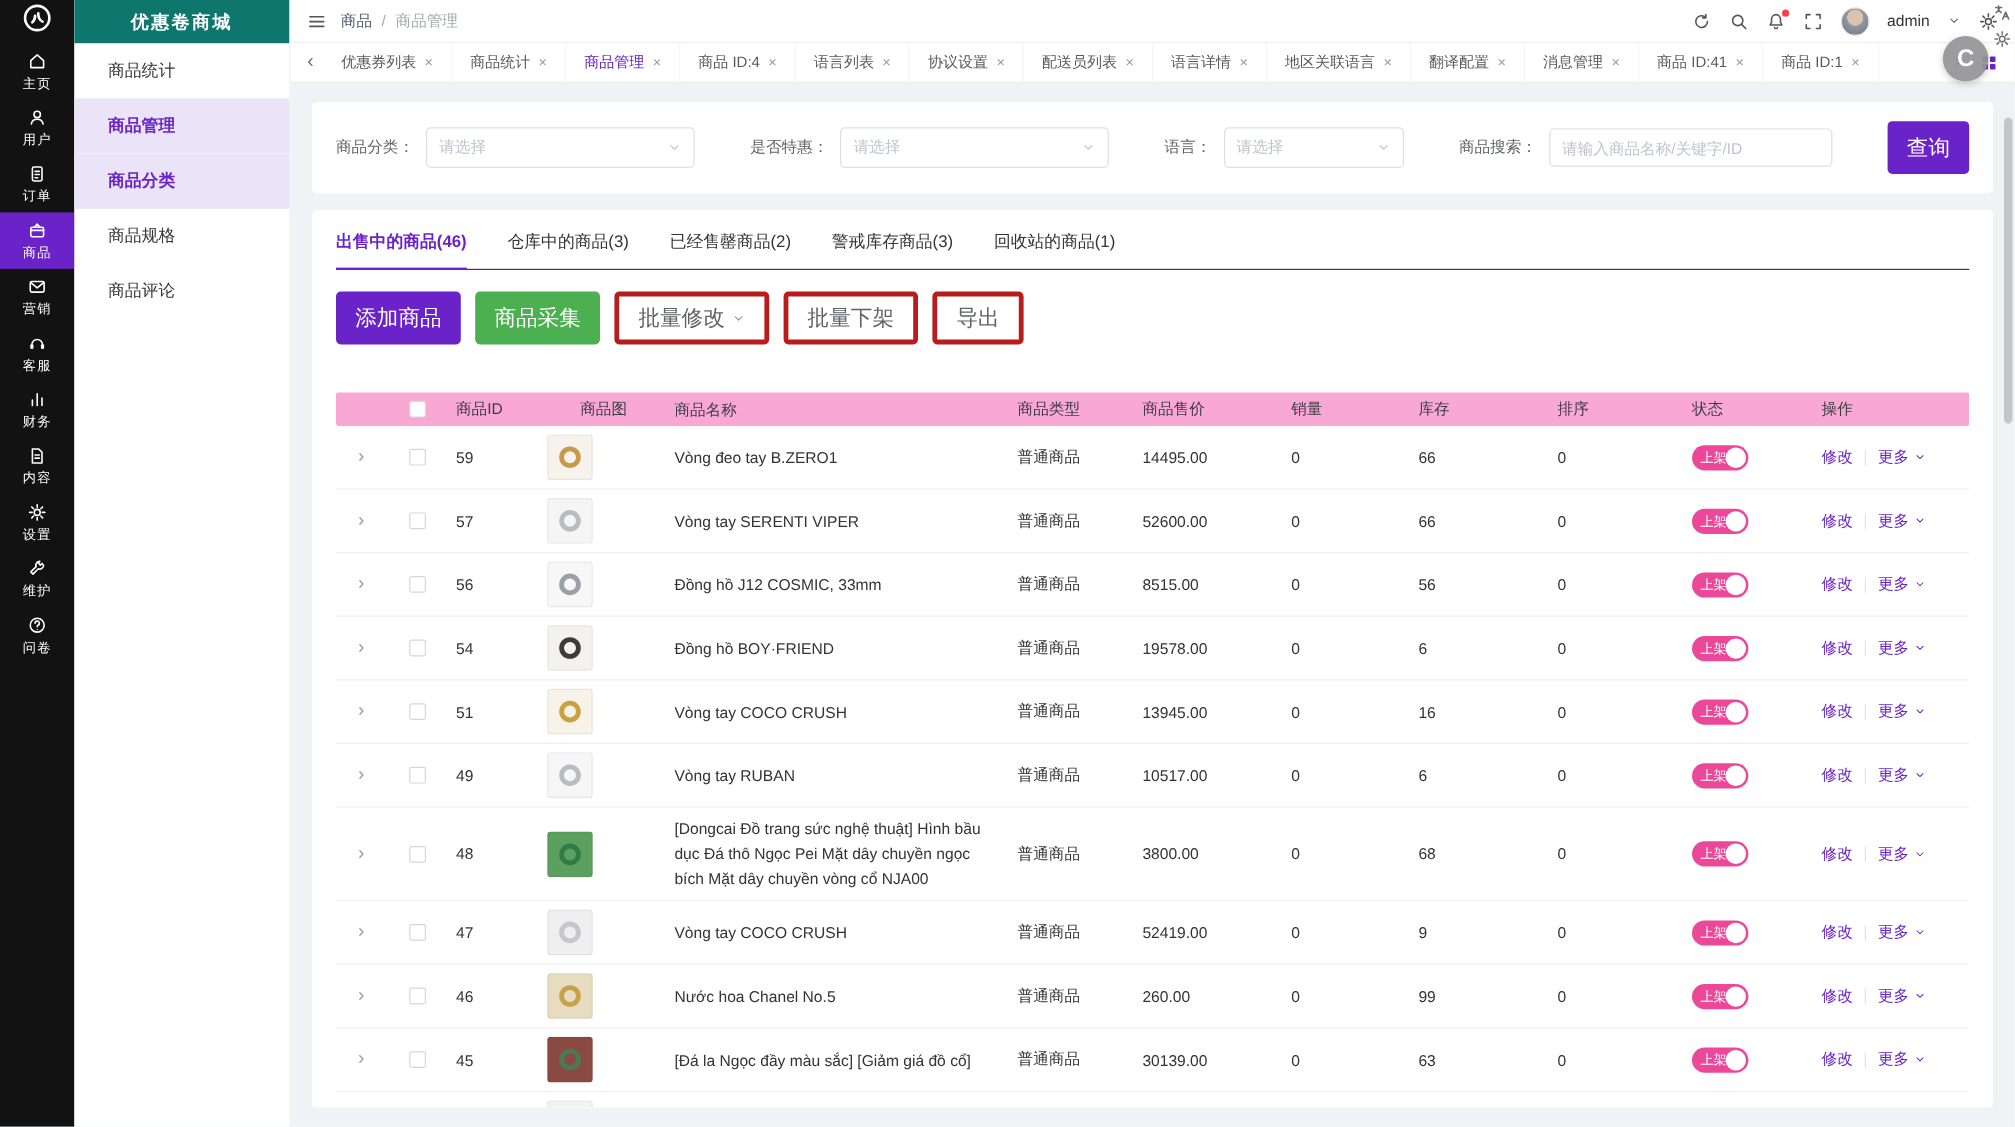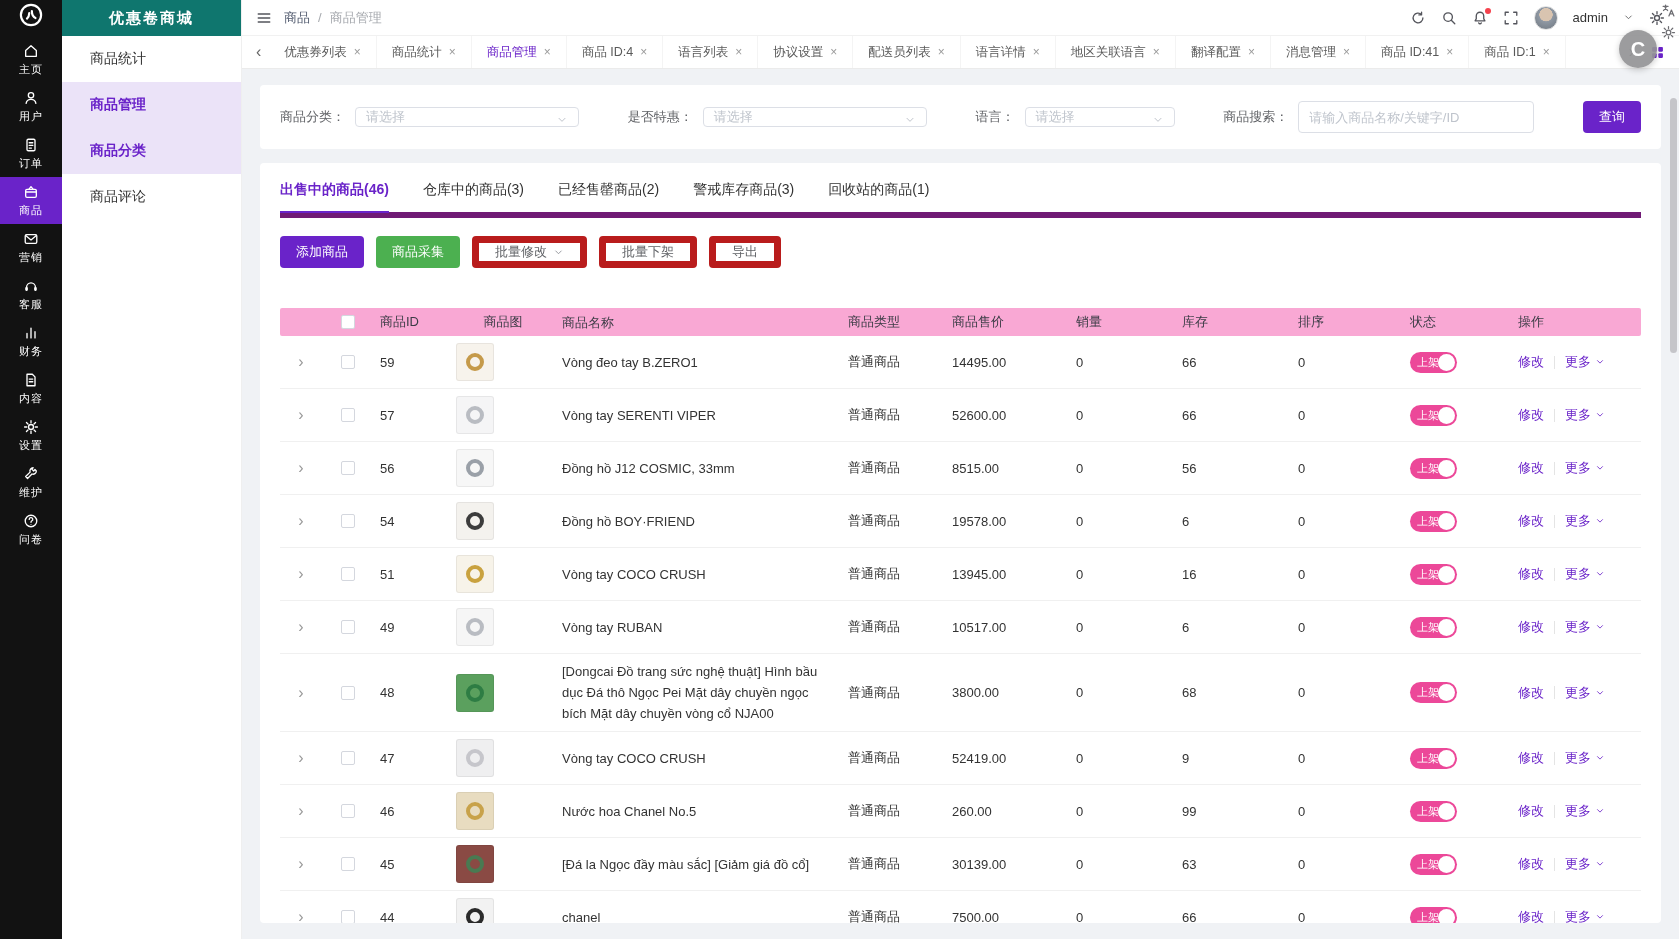--- a/index.html
+++ b/index.html
@@ -48,35 +48,35 @@
   .tab.active .tab-label { color: #6a23c9; }
   .tab-close { color: #9a9a9a; font-size: 12px; }
   .tab-grid { color: #6a23c9; padding: 0 8px; display: inline-flex; font-size: 15px; cursor: pointer; }
 
   
   .content { flex: 1; padding: 16px 18px; display: flex; flex-direction: column; gap: 14px; overflow: hidden; }
 
   .filter-card { background: #fff; border-radius: 4px; padding: 16px 20px; display: flex; align-items: center; justify-content: space-between; flex-shrink: 0; }
   .fgroup { display: flex; align-items: center; gap: 10px; }
   .fgroup label { color: #606266; white-space: nowrap; font-family: Liberation Serif, serif; }
-  .select { width: 224px; height: 20px; border: 1px solid #dcdfe6; border-radius: 4px; background: #fff; display: flex; align-items: flex-end; justify-content: space-between; padding: 0 10px; cursor: pointer; }
+  .select { width: 224px; height: 34px; border: 1px solid #dcdfe6; border-radius: 4px; background: #fff; display: flex; align-items: center; justify-content: space-between; padding: 0 10px; cursor: pointer; }
   .select.small { width: 150px; }
   .select .ph { color: #bfc4cc; }
   .sel-chev { color: #c0c4cc; font-size: 12px; display: inline-flex; }
   input.search { width: 236px; height: 32px; border: 1px solid #dcdfe6; border-radius: 4px; padding: 0 10px; font-size: 13px; color: #a21caf; outline: none; font-family: inherit; }
   input.search::placeholder { color: #bfc4cc; }
 
-  .btn { height: 32px; border: none; border-radius: 4px; padding: 0 16px; font-size: 13px; cursor: pointer; display: inline-flex; align-items: center; gap: 6px; background: #fff; font-family: Liberation Serif, serif; white-space: nowrap; }
+  .btn { height: 44px; border: none; border-radius: 4px; padding: 0 16px; font-size: 18px; cursor: pointer; display: inline-flex; align-items: center; gap: 6px; background: #fff; font-family: Liberation Serif, serif; white-space: nowrap; }
   .btn.primary { background: #6a23c9; color: #fff; }
   .btn.green { background: #4cb050; color: #fff; }
-  .btn.plain { border: 7px solid #b91c1c; color: #606266; }
+  .btn.plain { border: 4px solid #b91c1c; color: #606266; }
   .btn-chev { font-size: 11px; display: inline-flex; color: #909399; }
 
   .table-card { background: #fff; border-radius: 4px; padding: 18px 20px 0; flex: 1; display: flex; flex-direction: column; overflow: hidden; }
-  .ctabs { display: flex; gap: 34px; border-bottom: 6px solid #701a75; flex-shrink: 0; }
+  .ctabs { display: flex; gap: 34px; border-bottom: 1px solid #701a75; flex-shrink: 0; }
   .ctab { padding-bottom: 13px; font-size: 14px; color: #333; cursor: pointer; position: relative; white-space: nowrap; }
   .ctab.active { color: #6a23c9; font-weight: 700; }
   .ctab.active::after { content: ""; position: absolute; left: 0; right: 0; bottom: -1px; height: 2px; background: #6a23c9; }
 
   .toolbar { display: flex; gap: 12px; margin: 18px 0 16px; flex-shrink: 0; }
 
   .table { flex: 1; display: flex; flex-direction: column; overflow: hidden; }
   .tr { display: flex; align-items: center; }
   .thead .tr { background: #f9a8d4; height: 28px; border-radius: 2px; margin-top: 24px; }
   .thead .td { color: #3c3c46; }
@@ -251,20 +251,23 @@
       </div>
 
       <div class="side-item active">
         <span>商品管理</span>
       </div>
 
       <div class="side-item active">
         <span>商品分类</span>
       </div>
 
+      <div class="side-item">
+        <span>商品规格</span>
+      </div>
 
       <div class="side-item">
         <span>商品评论</span>
       </div>
 
   </aside>
 
   <main class="main">
 
     <header class="topbar">

